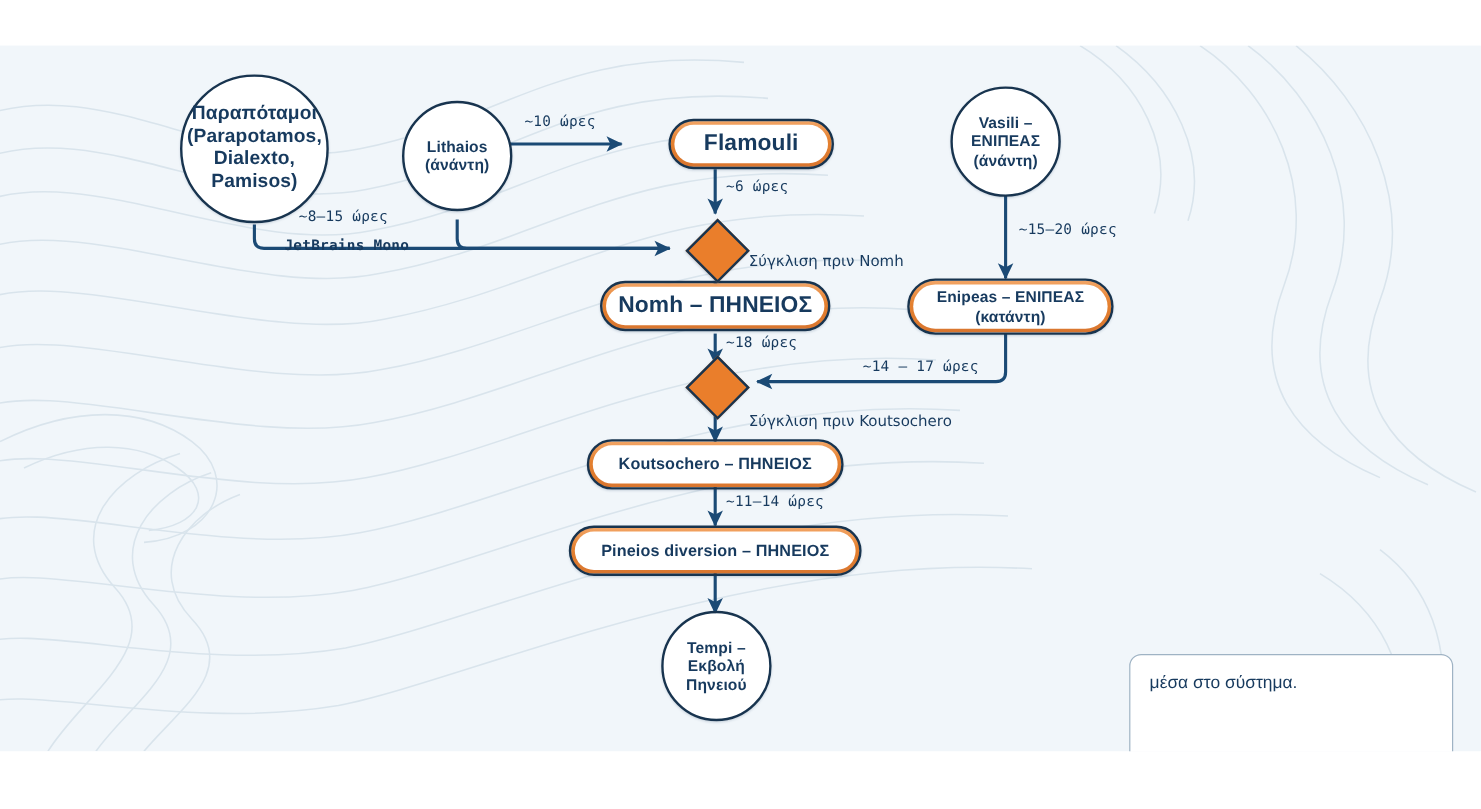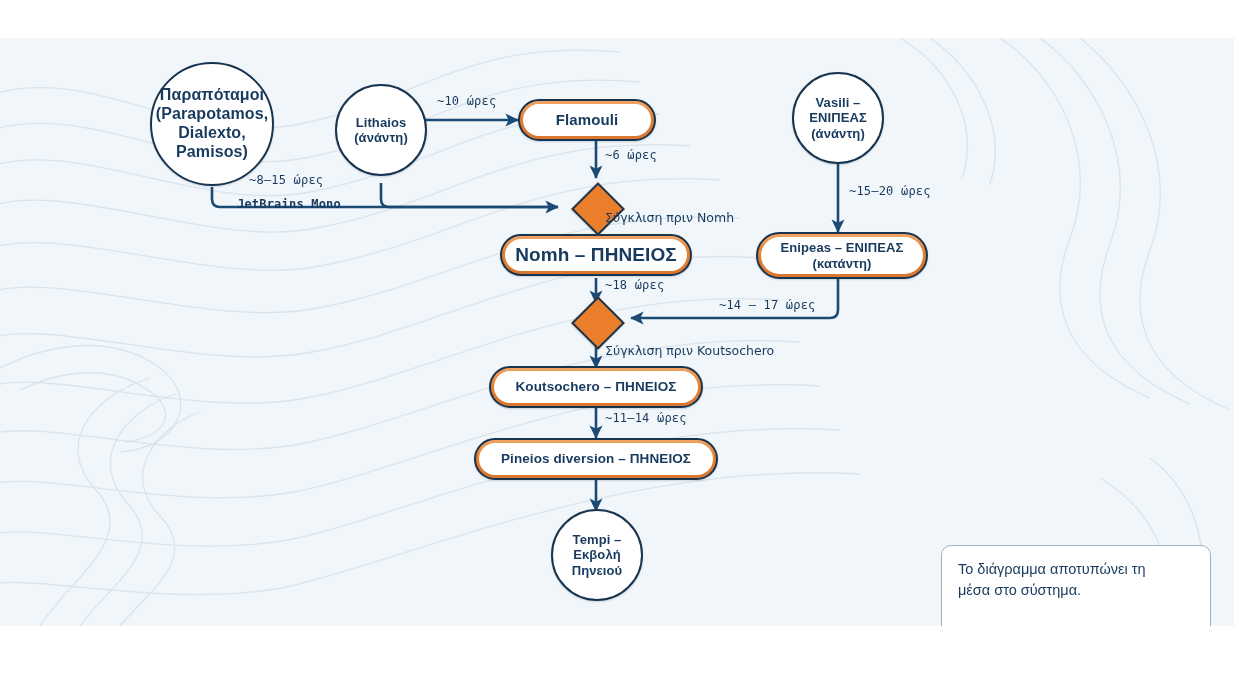--- a/index.html
+++ b/index.html
@@ -90,20 +90,21 @@
     z-index:7;
   }
   .elabel.mono{
     font-family:"DejaVu Sans Mono","Liberation Mono",monospace;
     font-size:12px;
     letter-spacing:.2px;
   }
   .elabel.greek{
     font-family:"DejaVu Sans","Liberation Sans",sans-serif;
     font-size:12.5px;
+    margin-left:19px;
   }
 
   
   #note{
     position:absolute;left:941px;top:507px;width:270px;height:91px;
     box-sizing:border-box;
     border:1.5px solid #9fb3c4;
     border-radius:10px;
     background:#ffffff;
     padding:13px 16px;
@@ -190,21 +191,21 @@
       </div>
     </div>
 
     <div class="node circle" style="left:335px;top:46px;width:92px;height:92px;font-size:13px;justify-content:center;">
       <div class="inner">
         <span>Lithaios</span><br>
         <span>(άνάντη)</span>
       </div>
     </div>
 
-    <div class="node pill" style="left:518px;top:61px;width:138px;height:42px;font-size:15px;align-items:center;">
+    <div class="node pill" style="left:557px;top:61px;width:138px;height:42px;font-size:19px;align-items:center;">
       <div class="inner">
         <span>Flamouli</span>
       </div>
     </div>
 
     <div class="node circle" style="left:792px;top:34px;width:92px;height:92px;font-size:13px;">
       <div class="inner">
         <span>Vasili –</span><br>
         <span>ΕΝΙΠΕΑΣ</span><br>
         <span>(άνάντη)</span>
@@ -261,18 +262,17 @@
 
     <div class="elabel mono" style="left:849px;top:146px;">~15–20 ώρες</div>
 
     <div class="elabel mono" style="left:719px;top:260px;">~14 – 17 ώρες</div>
 
     <div class="elabel greek" style="left:605px;top:305px;">Σύγκλιση πριν Koutsochero</div>
 
     <div class="elabel mono" style="left:605px;top:373px;">~11–14 ώρες</div>
 
     <div id="note">
-      <div>Το διάγραμμα αποτυπώνει τη</div>
       <div>μέσα στο σύστημα.</div>
     </div>
 
   </div>
 </div>
 
 </body></html>

